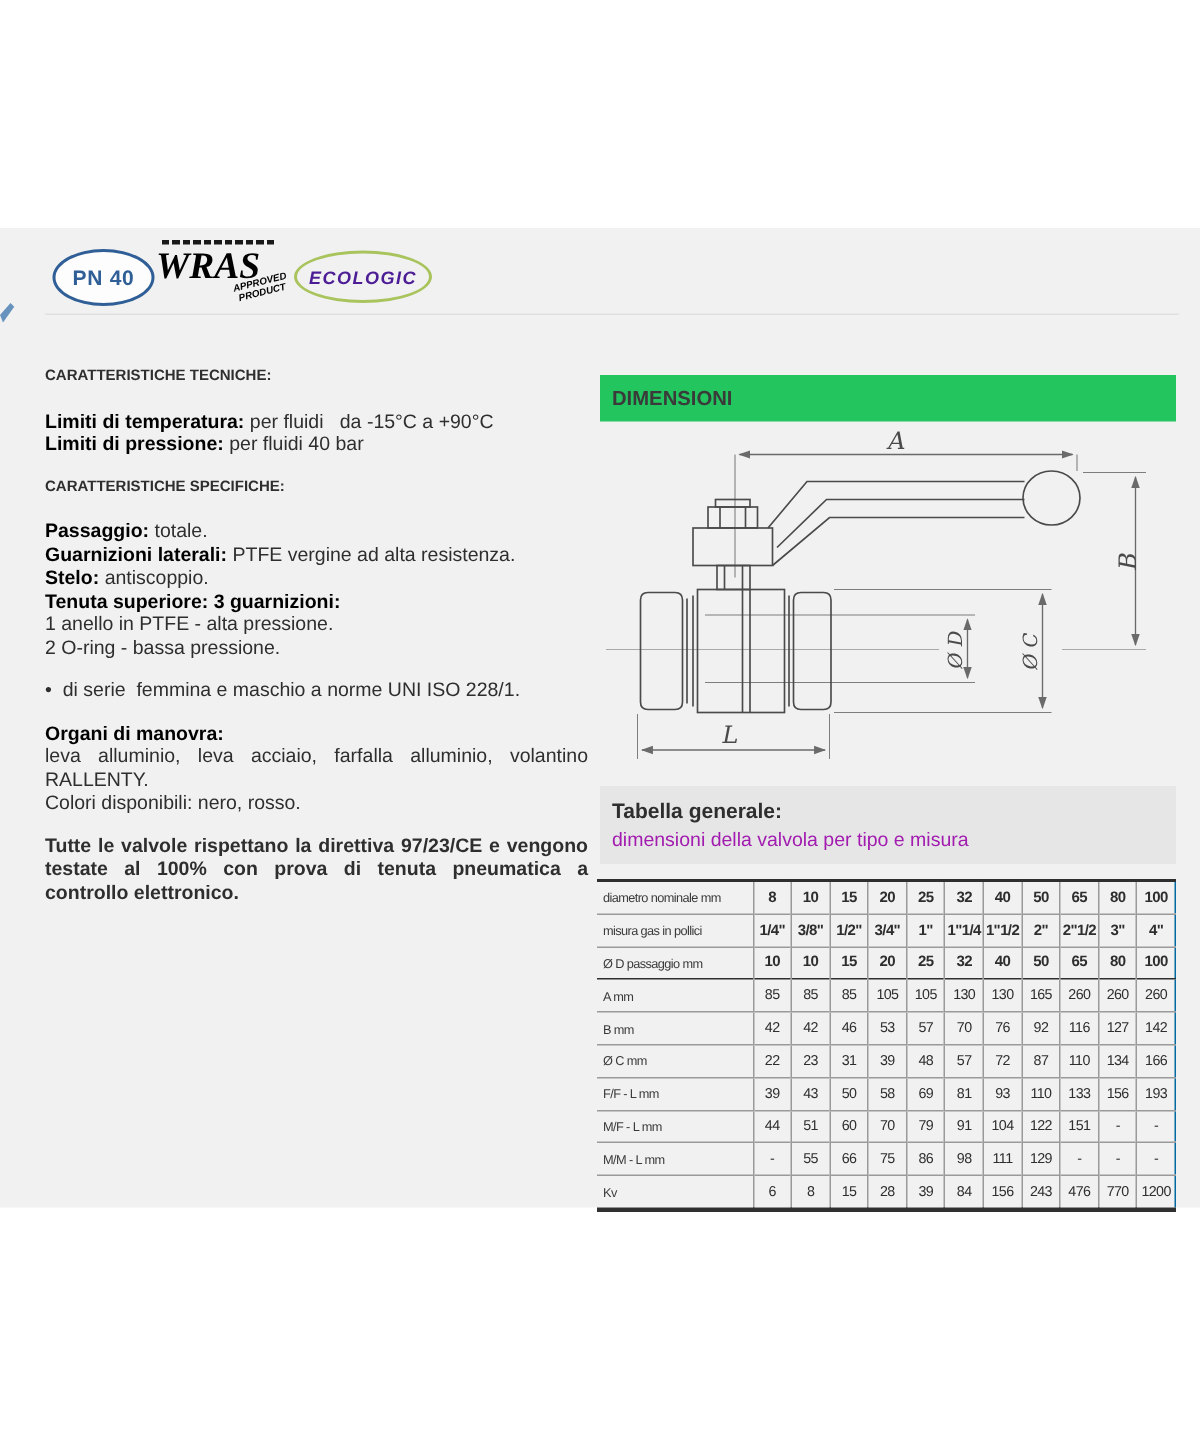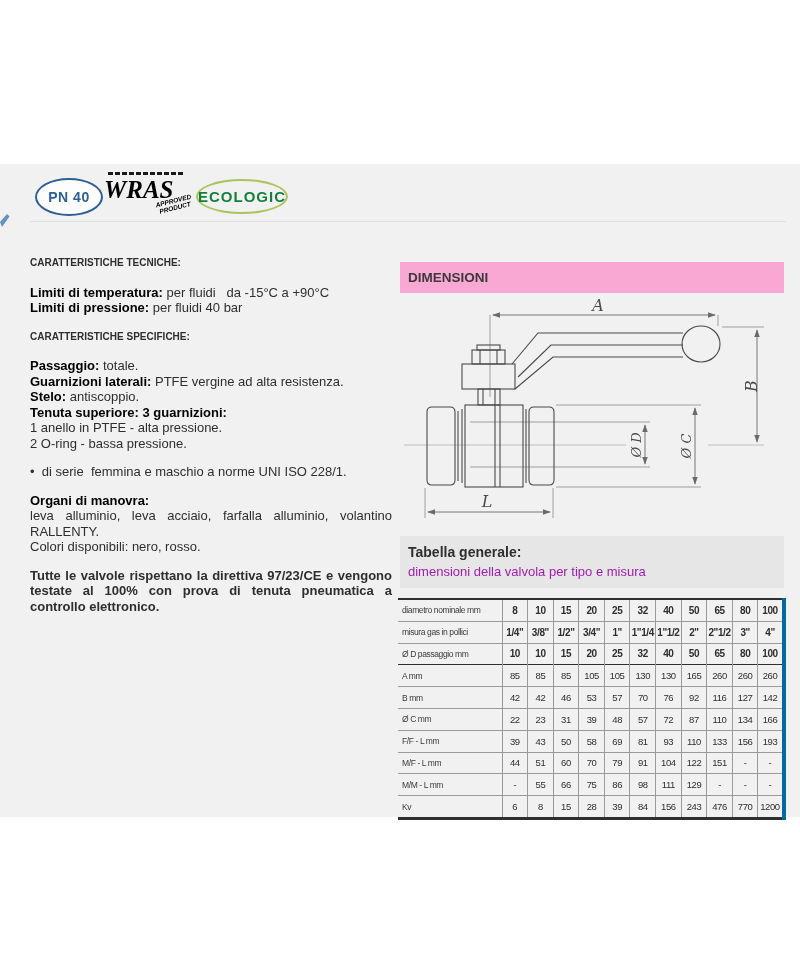--- a/index.html
+++ b/index.html
@@ -1,58 +1,58 @@
 <!DOCTYPE html>
 <html><head>
 <meta charset="utf-8">
 <style>
   html,body{margin:0;padding:0;}
   body{width:800px;height:960px;background:#ffffff;position:relative;
        font-family:"Liberation Sans",sans-serif;color:#2e2e2e;overflow:hidden;}
-  .band{position:absolute;left:0;top:164px;width:800px;height:653px;background:#f1f1f2;}
+  .band{position:absolute;left:0;top:152px;width:800px;height:653px;background:#f1f1f2;}
 
   
   .badge-row{position:absolute;left:0;top:0;width:800px;height:56px;}
   .pn40{position:absolute;left:35px;top:14px;width:64px;height:34px;border:2.5px solid #2f5f96;
         border-radius:50%;background:#fdfdfd;display:flex;align-items:center;justify-content:center;
         font-weight:bold;font-size:14px;color:#2f5f96;letter-spacing:.5px;}
   .wras{position:absolute;left:104px;top:4px;width:95px;height:52px;color:#000000;}
   .wras-tiny{position:absolute;left:4px;top:4px;width:76px;height:3px;
         background:repeating-linear-gradient(90deg,#1a1a1a 0 5px,rgba(0,0,0,0) 5px 7px);}
   .wras-main{position:absolute;left:0;top:8px;font-family:"Liberation Serif",serif;
         font-weight:bold;font-style:italic;font-size:25px;letter-spacing:0;}
   .wras-sub{position:absolute;left:52px;top:30px;transform:rotate(-14deg);
         font-size:6.5px;font-weight:bold;font-style:italic;line-height:6.5px;text-align:center;}
   .eco{position:absolute;left:196px;top:15px;width:88px;height:31px;border:2px solid #a9c45c;
         border-radius:50%;display:flex;align-items:center;justify-content:center;
-        font-weight:bold;font-size:15px;color:#15803d;letter-spacing:1px;}
+        font-weight:bold;font-style:italic;font-size:12px;color:#4c1d95;letter-spacing:1px;}
   .divider{position:absolute;left:30px;top:57px;width:756px;height:1px;background:#e0e0e1;}
   .corner-mark{position:absolute;left:0px;top:50px;}
 
   
   .leftcol{position:absolute;left:30px;top:91px;width:362px;font-size:13px;line-height:15.5px;color:#2e2e2e;}
   .leftcol .blk{margin:0 0 13px 0;}
   .leftcol .title{font-weight:bold;font-size:10px;margin:0 0 14px 0;}
   .just{text-align:justify;}
   b{color:#000000;}
   .finalblk{font-weight:bold;}
 
   
-  .sec-head{position:absolute;left:400px;top:98px;width:384px;height:31px;background:#f9a8d4;
+  .sec-head{position:absolute;left:400px;top:98px;width:384px;height:31px;background:#22c55e;
         font-weight:bold;font-size:13.5px;color:#3a3a3a;line-height:31px;padding-left:8px;box-sizing:border-box;}
   .drawing{position:absolute;left:398px;top:135px;width:386px;height:233px;}
   .tab-head{position:absolute;left:400px;top:372px;width:384px;height:52px;background:#e6e6e7;
         box-sizing:border-box;padding:6px 0 0 8px;}
   .tab-head .t1{font-weight:bold;font-size:14px;color:#2e2e2e;line-height:20px;}
   .tab-head .t2{font-size:13px;color:#a21caf;line-height:20px;}
 
   
   .dimtable{position:absolute;left:398px;top:434px;}
   table{border-collapse:collapse;table-layout:fixed;width:386px;
-        border-top:2px solid #2f2f2f;border-bottom:3px solid #2f2f2f;border-right:4px solid #0369a1;}
+        border-top:2px solid #2f2f2f;border-bottom:3px solid #2f2f2f;border-right:1px solid #0369a1;}
   td{border-left:1px solid #9a9a9a;border-top:1px solid #9a9a9a;text-align:center;
         font-size:9.5px;height:20.8px;padding:0;color:#2e2e2e;letter-spacing:-0.4px;overflow:hidden;}
   tr:first-child td{border-top:none;}
   tr:nth-child(4) td{border-top:1.8px solid #2f2f2f;}
   td.lbl{border-left:none;text-align:left;padding-left:4px;font-size:8.5px;color:#3a3a3a;}
   tr.bold-row td:not(.lbl){font-weight:bold;font-size:10px;}
 
   svg text{font-family:"DejaVu Serif","Liberation Serif",serif;font-style:italic;fill:#4a4a4a;}
 </style>
 </head>

